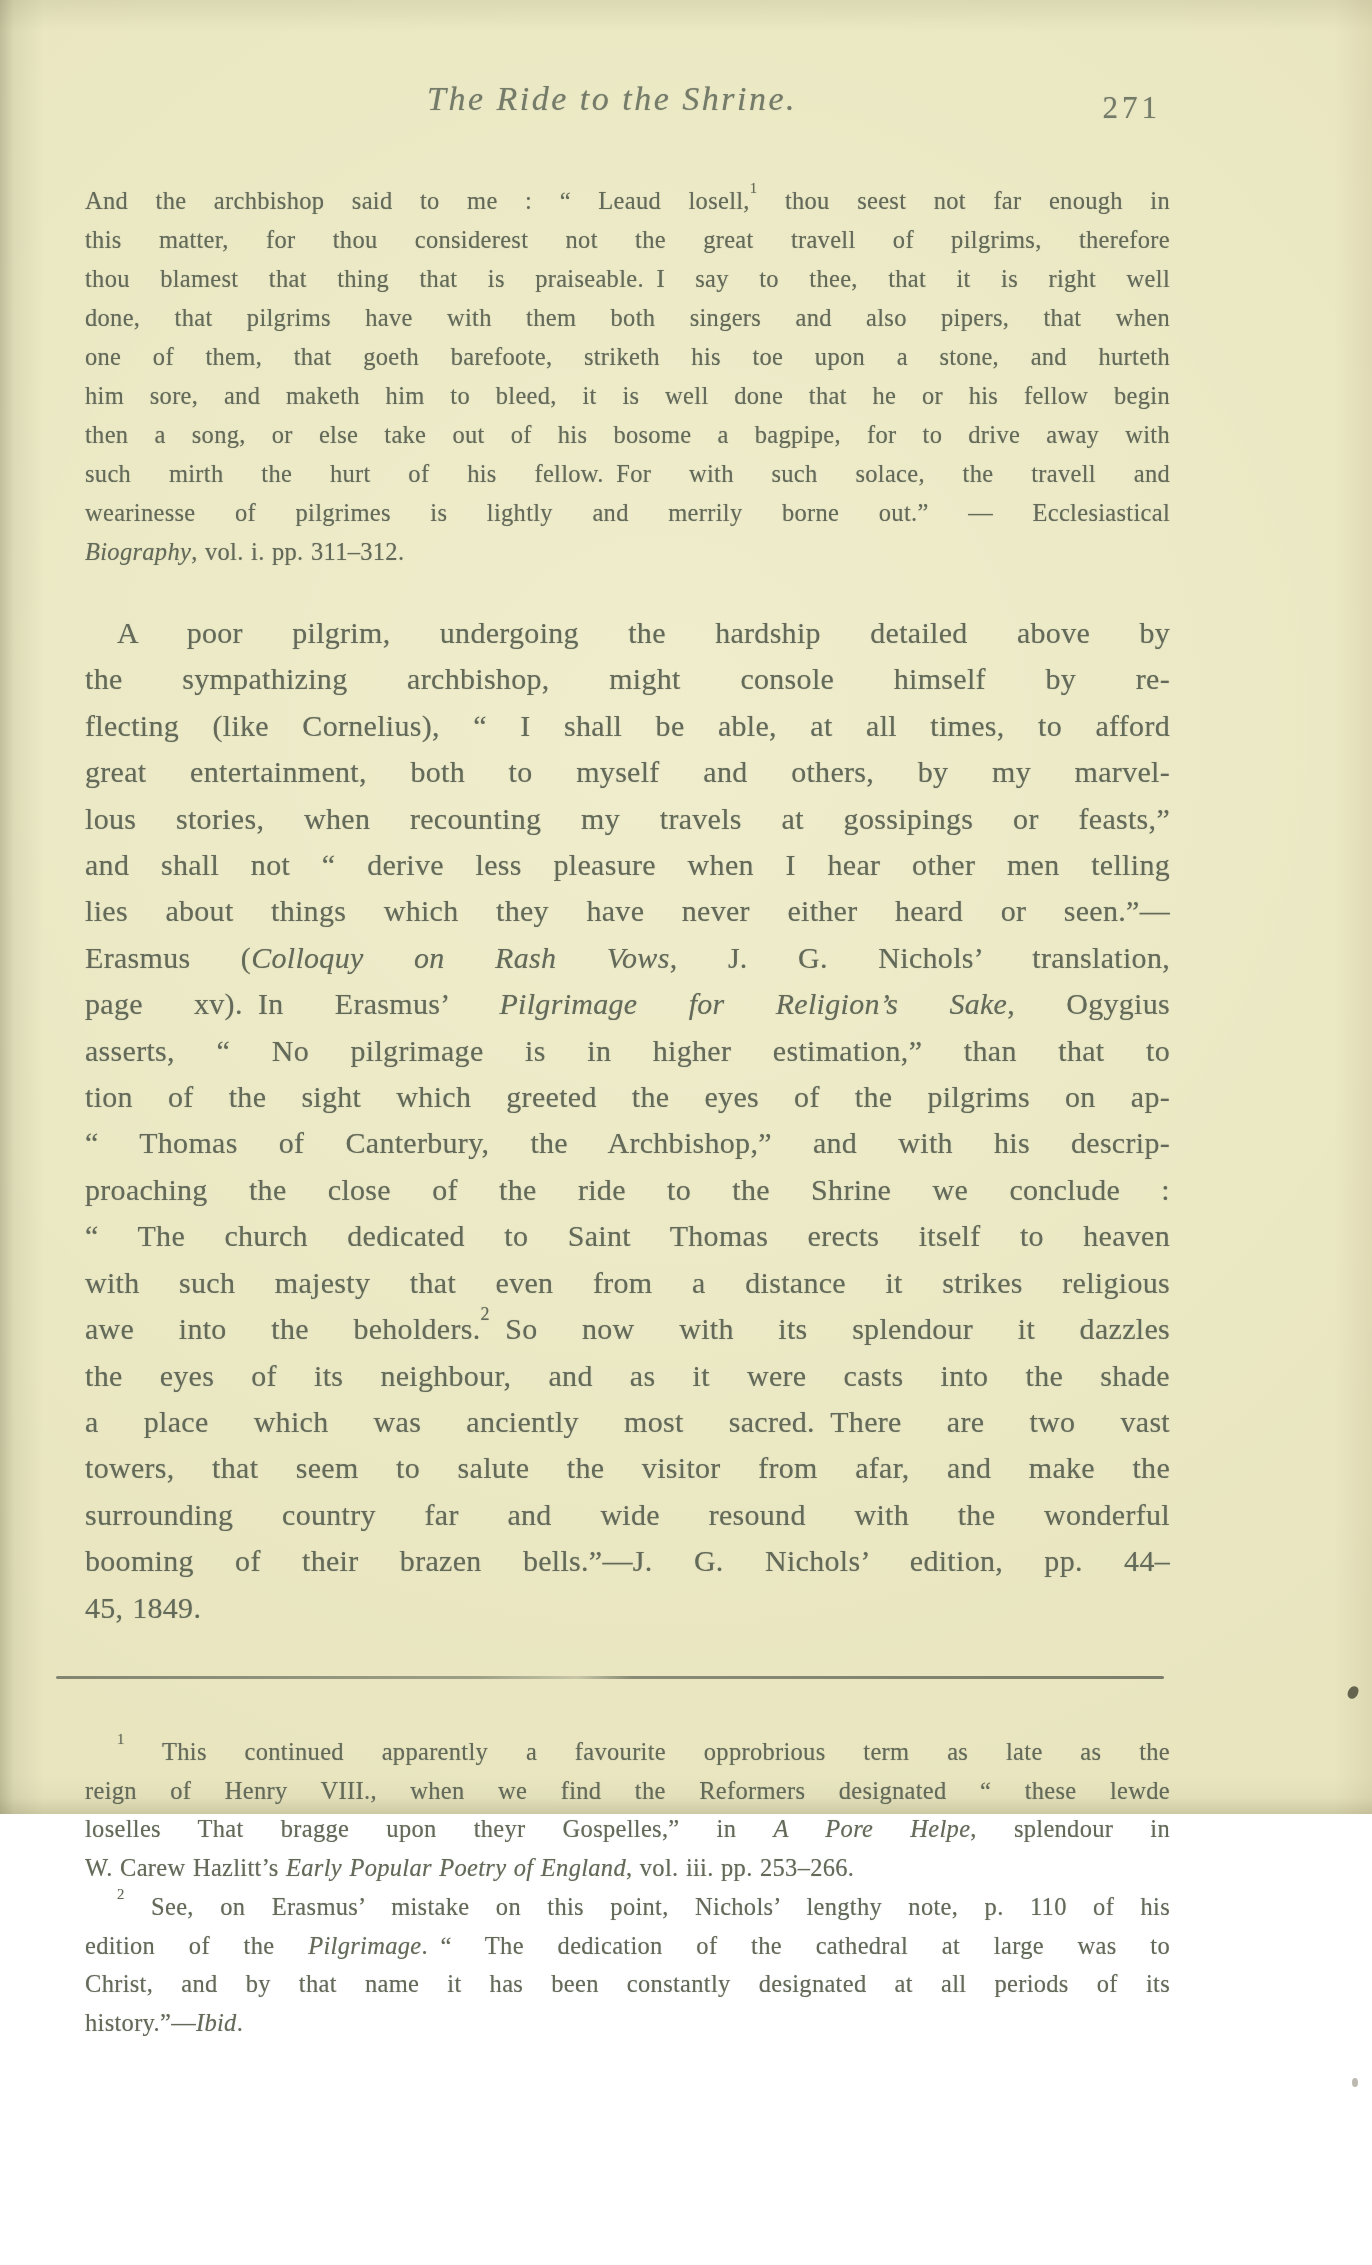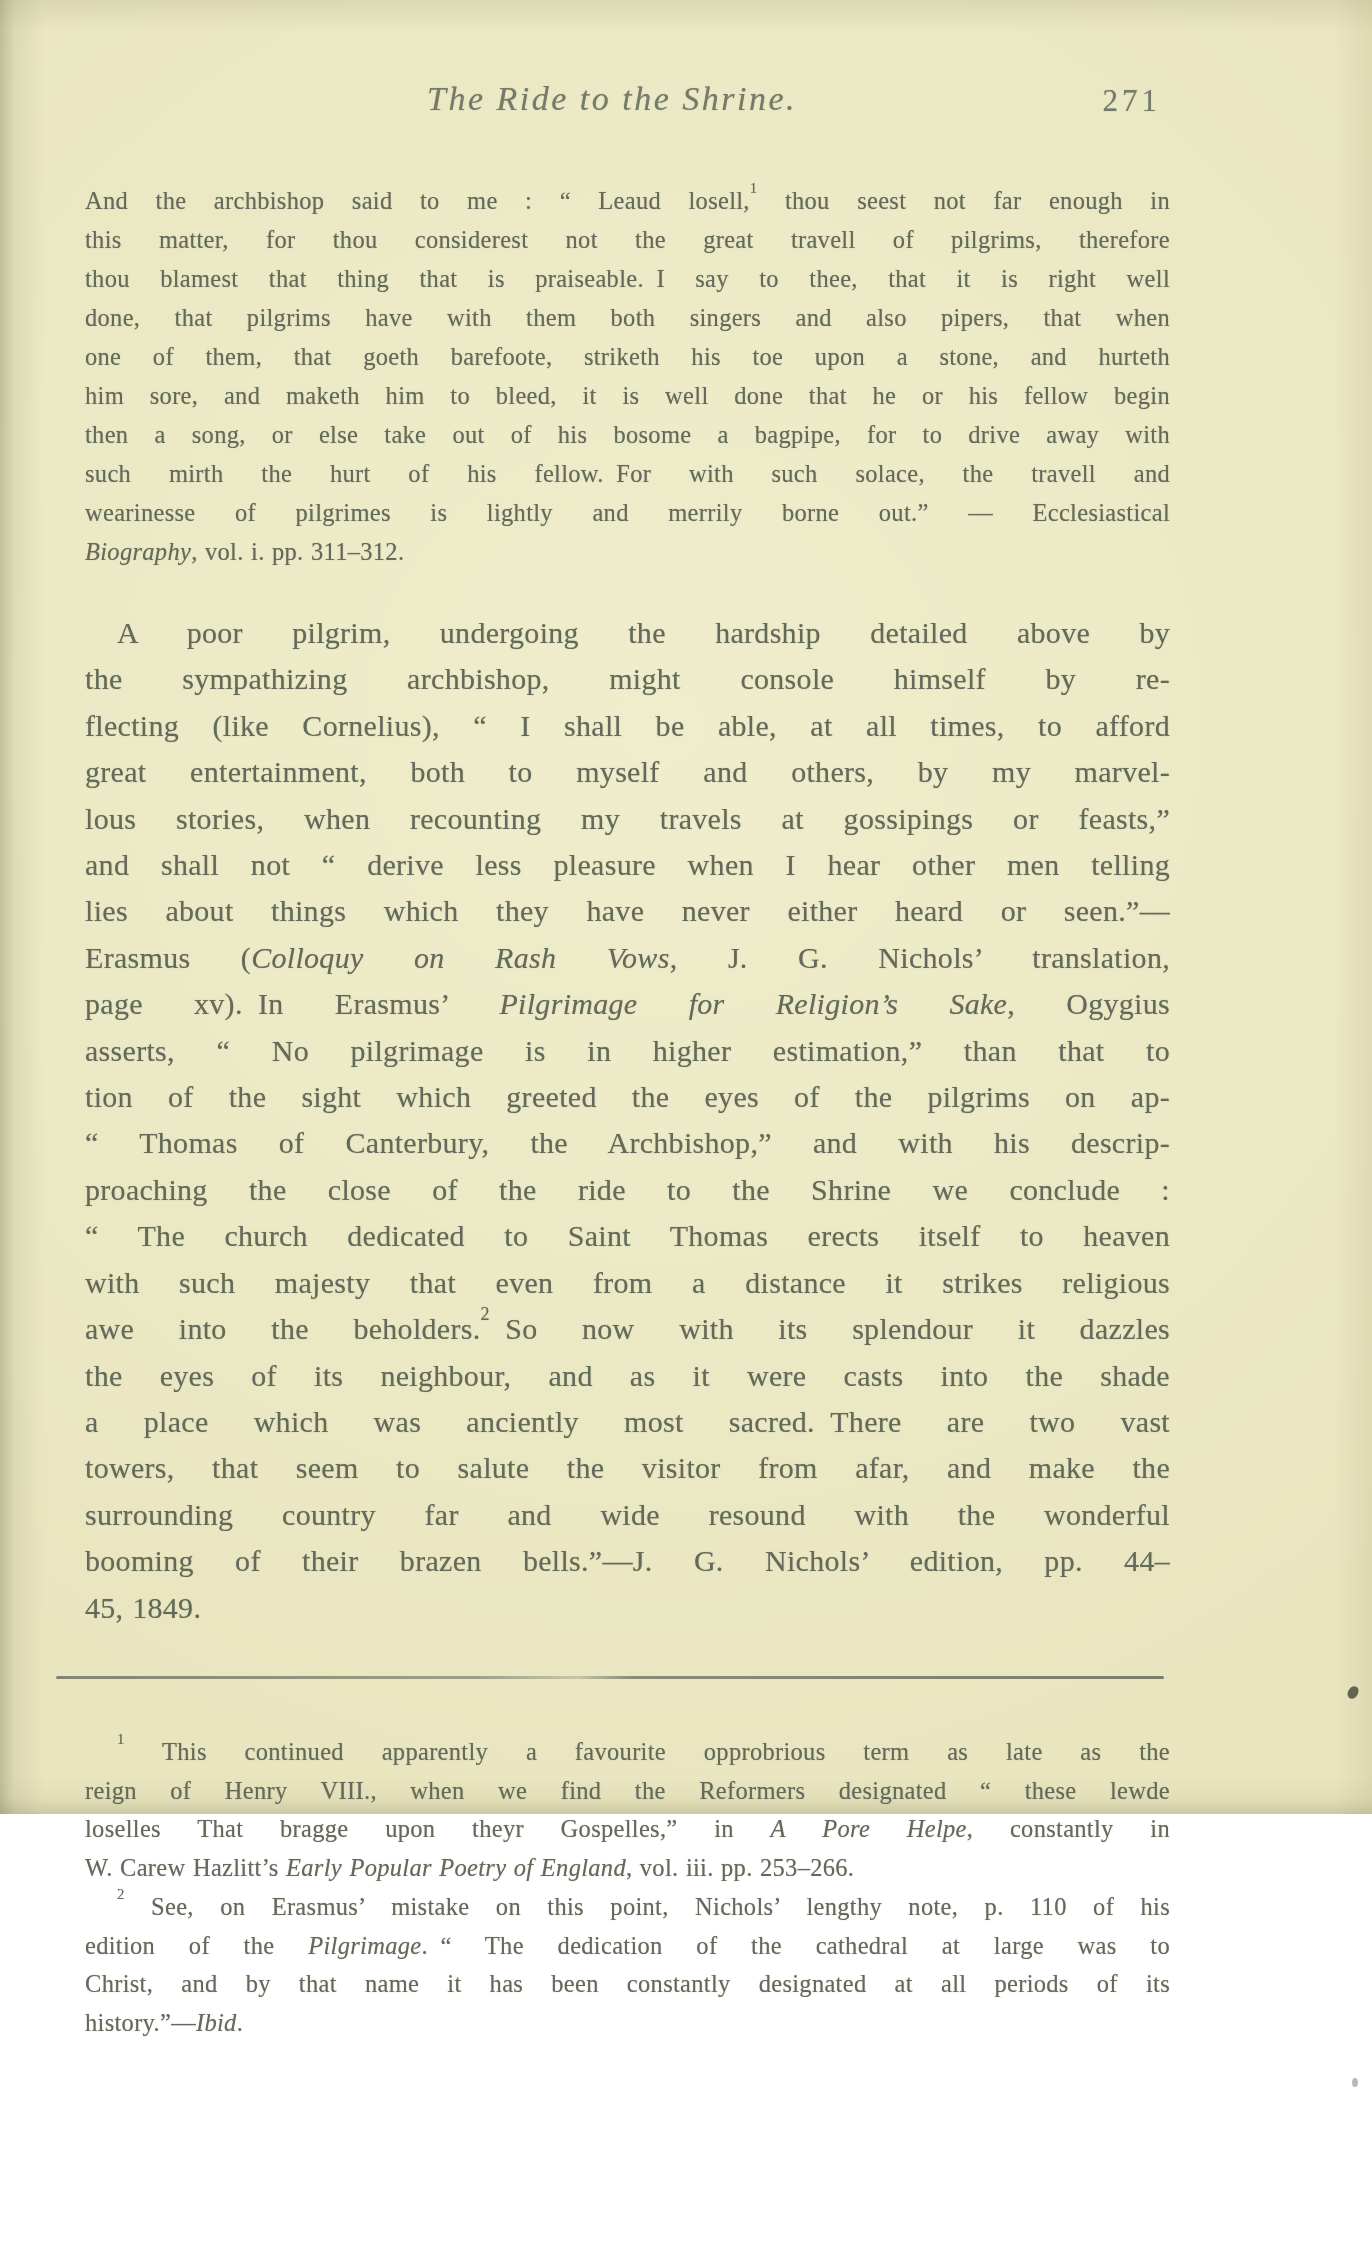--- a/index.html
+++ b/index.html
@@ -20,21 +20,21 @@
   }
   .header {
     position:absolute; left:57px; top:80px; width:1110px; height:44px;
   }
   .title {
     display:block; text-align:center; font-style:italic;
     font-size:34px; letter-spacing:2.5px; color:var(--ink-light,#747b69);
     text-shadow:0 0 1px rgba(110,116,98,0.55);
   }
   .pagenum {
-    position:absolute; right:6px; top:3px;
+    position:absolute; right:6px; top:10px;
     font-size:31px; letter-spacing:4px; color:var(--ink-light,#747b69);
     text-shadow:0 0 1px rgba(110,116,98,0.55);
   }
   .textblock { position:absolute; left:57px; width:1113px; }
   .quote     { top:181px;  font-size:24.5px; line-height:39px;   }
   .bodytext  { top:610px;  font-size:30px;   line-height:46.4px; }
   .footnotes { top:1733px; font-size:24.5px; line-height:38.7px; }
   .textblock, .footnotes div { text-shadow:0 0 1px rgba(100,107,90,0.5); }
   .line { text-align:justify; text-align-last:left; letter-spacing:0.3px; word-spacing:1px;margin-left:28px; }
   .line.full { text-align-last:justify; }
@@ -100,21 +100,21 @@
       <div class="line full"><span>booming of their brazen bells.”—J. G. Nichols’ edition, pp. 44–</span></div>
       <div class="line"><span>45, 1849.</span></div>
     </div>
 
   <div class="rule"></div>
 
   <div class="textblock footnotes">
     <div>
         <div class="line full ind"><sup>1</sup><span> This continued apparently a favourite opprobrious term as late as the</span></div>
         <div class="line full"><span>reign of Henry VIII., when we find the Reformers designated “ these lewde</span></div>
-        <div class="line full"><span>loselles That bragge upon theyr Gospelles,” in </span><span style="font-style: italic;">A Pore Helpe</span><span>, constantly in</span></div>
+        <div class="line full"><span>loselles That bragge upon theyr Gospelles,” in </span><span style="font-style: italic;">A Pore Helpe</span><span>, splendour in</span></div>
         <div class="line"><span>W. Carew Hazlitt’s </span><span style="font-style: italic;">Early Popular Poetry of England</span><span>, vol. iii. pp. 253–266.</span></div>
       </div>
     <div>
         <div class="line full ind"><sup>2</sup><span> See, on Erasmus’ mistake on this point, Nichols’ lengthy note, p. 110 of his</span></div>
         <div class="line full"><span>edition of the </span><span style="font-style: italic;">Pilgrimage</span><span>. “ The dedication of the cathedral at large was to</span></div>
         <div class="line full"><span>Christ, and by that name it has been constantly designated at all periods of its</span></div>
         <div class="line"><span>history.”—</span><span style="font-style: italic;">Ibid</span><span>.</span></div>
       </div>
   </div>
 

